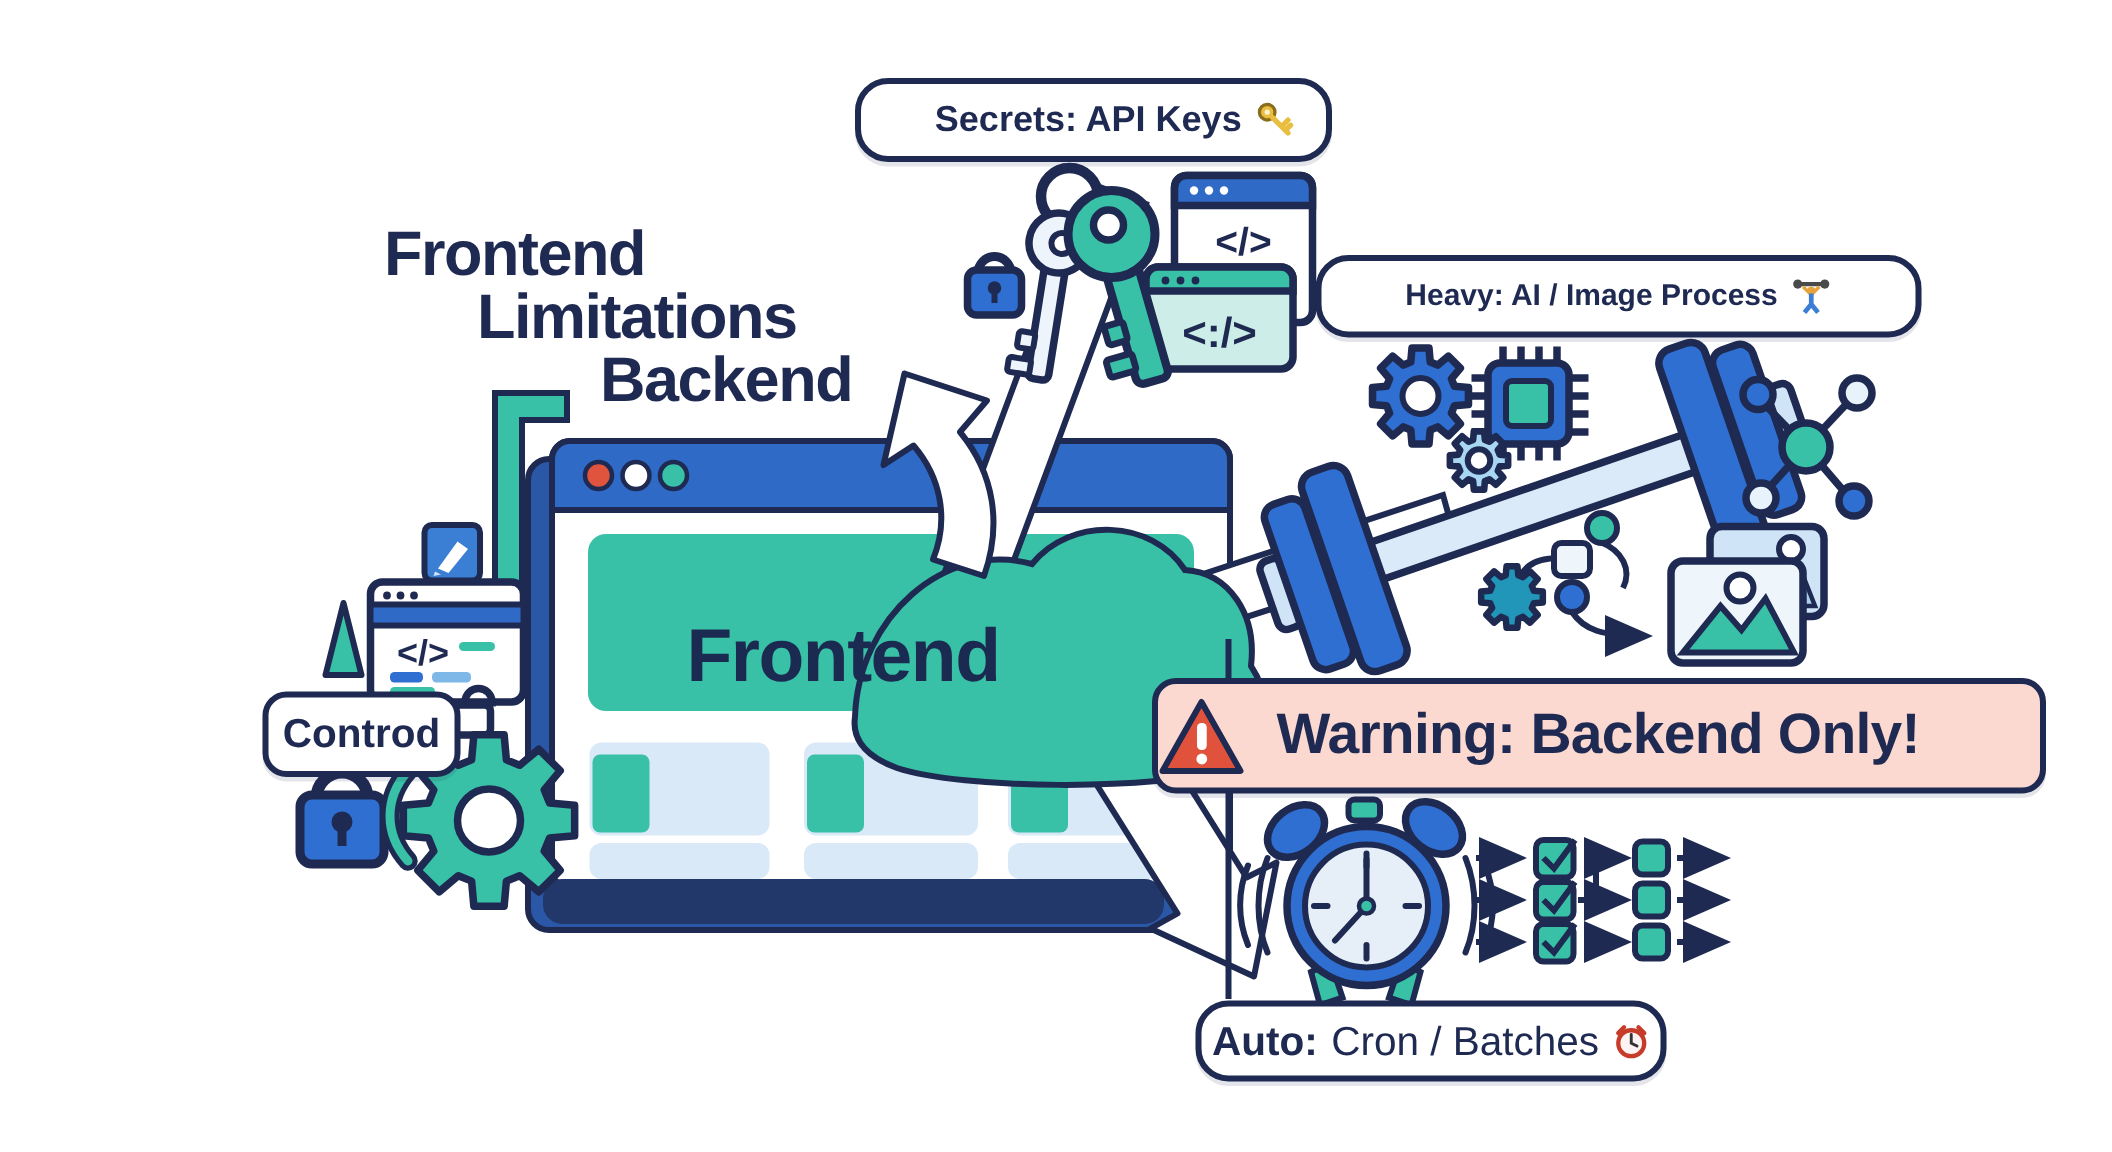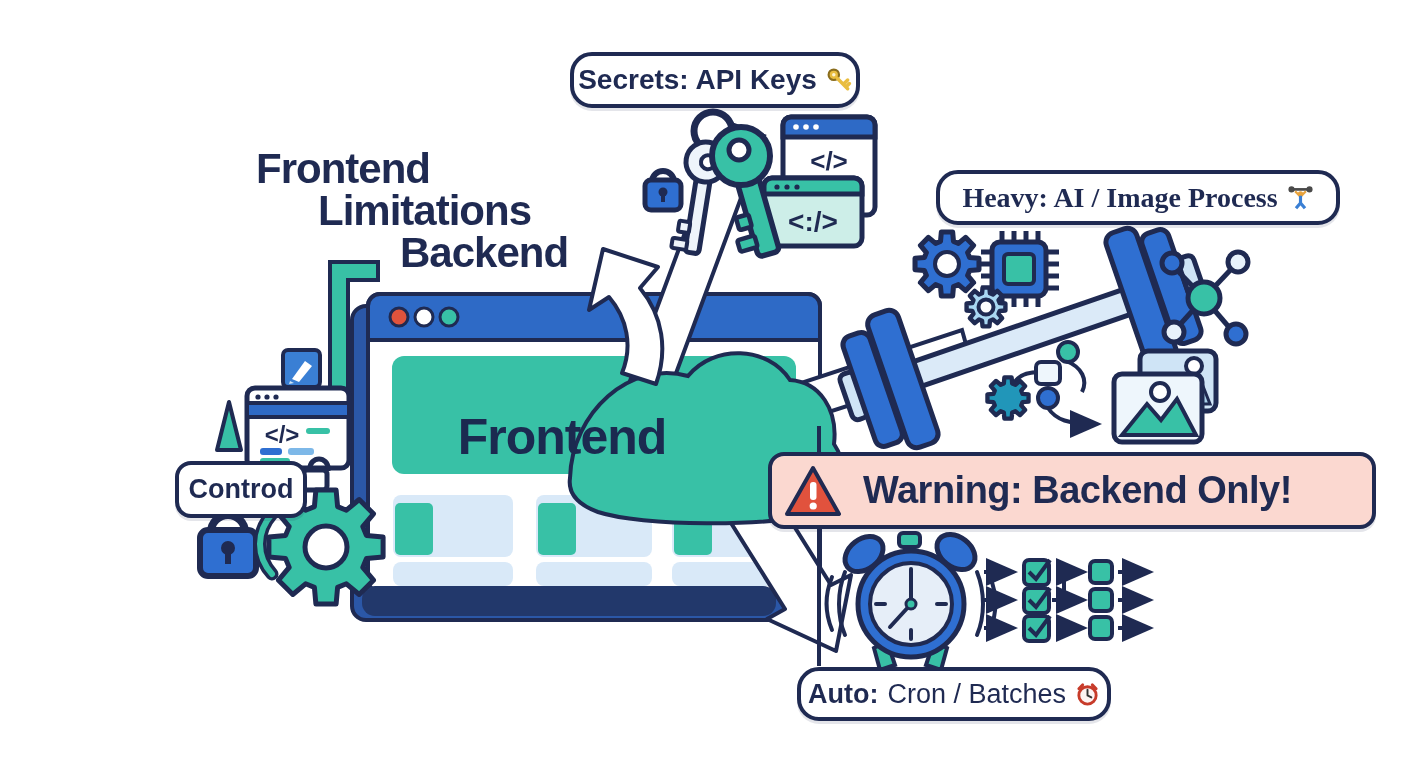--- a/index.html
+++ b/index.html
@@ -9,27 +9,27 @@
   .title-line{position:absolute;z-index:3;color:#1f2a52;font-weight:bold;font-size:42px;
               letter-spacing:-1px;line-height:1;}
   #title1{left:256px;top:148px;}
   #title2{left:318px;top:190px;}
   #title3{left:400px;top:232px;}
   .hero-label{position:absolute;z-index:3;left:402px;top:408px;width:320px;text-align:center;
               font-weight:bold;font-size:50px;color:#1b2a50;letter-spacing:-1px;}
   .label-box{position:absolute;z-index:4;display:flex;align-items:center;justify-content:center;
              gap:9px;background:#ffffff;border:4px solid #1f2a52;border-radius:18px;
              color:#1f2a52;font-weight:bold;box-shadow:0 3px 0 rgba(31,42,82,0.12);}
-  #secrets-callout{left:570px;top:52px;width:282px;height:48px;font-size:28px;border-radius:22px;}
-  #heavy-callout{left:936px;top:170px;width:396px;height:47px;font-size:28px;border-radius:22px;font-family:Liberation Serif, serif;}
+  #secrets-callout{left:570px;top:52px;width:282px;height:48px;font-size:24px;border-radius:22px;padding-left:28px;}
+  #heavy-callout{left:877px;top:170px;width:396px;height:47px;font-size:20px;border-radius:22px;}
   #auto-callout{left:797px;top:667px;width:306px;height:46px;font-size:27px;border-radius:22px;}
   #auto-callout .rest{font-weight:normal;}
   #control-callout{left:127px;top:461px;width:124px;height:49px;font-size:27px;border-radius:16px;margin-left:48px;}
   #warning-banner{left:768px;top:452px;width:588px;height:69px;background:#fbd8d0;
-                  font-size:38px;justify-content:flex-start;padding-left:12px;border-radius:16px;}
+                  font-size:38px;justify-content:flex-start;border-radius:16px;}
   #warning-banner .txt{margin-left:12px;letter-spacing:-0.5px;}
   .emoji{flex:0 0 auto;}
 </style>
 </head>
 <body>
 
 <div class="stage">
 
 <svg class="illo" width="1408" height="768" viewBox="0 0 1408 768">
   <defs>

